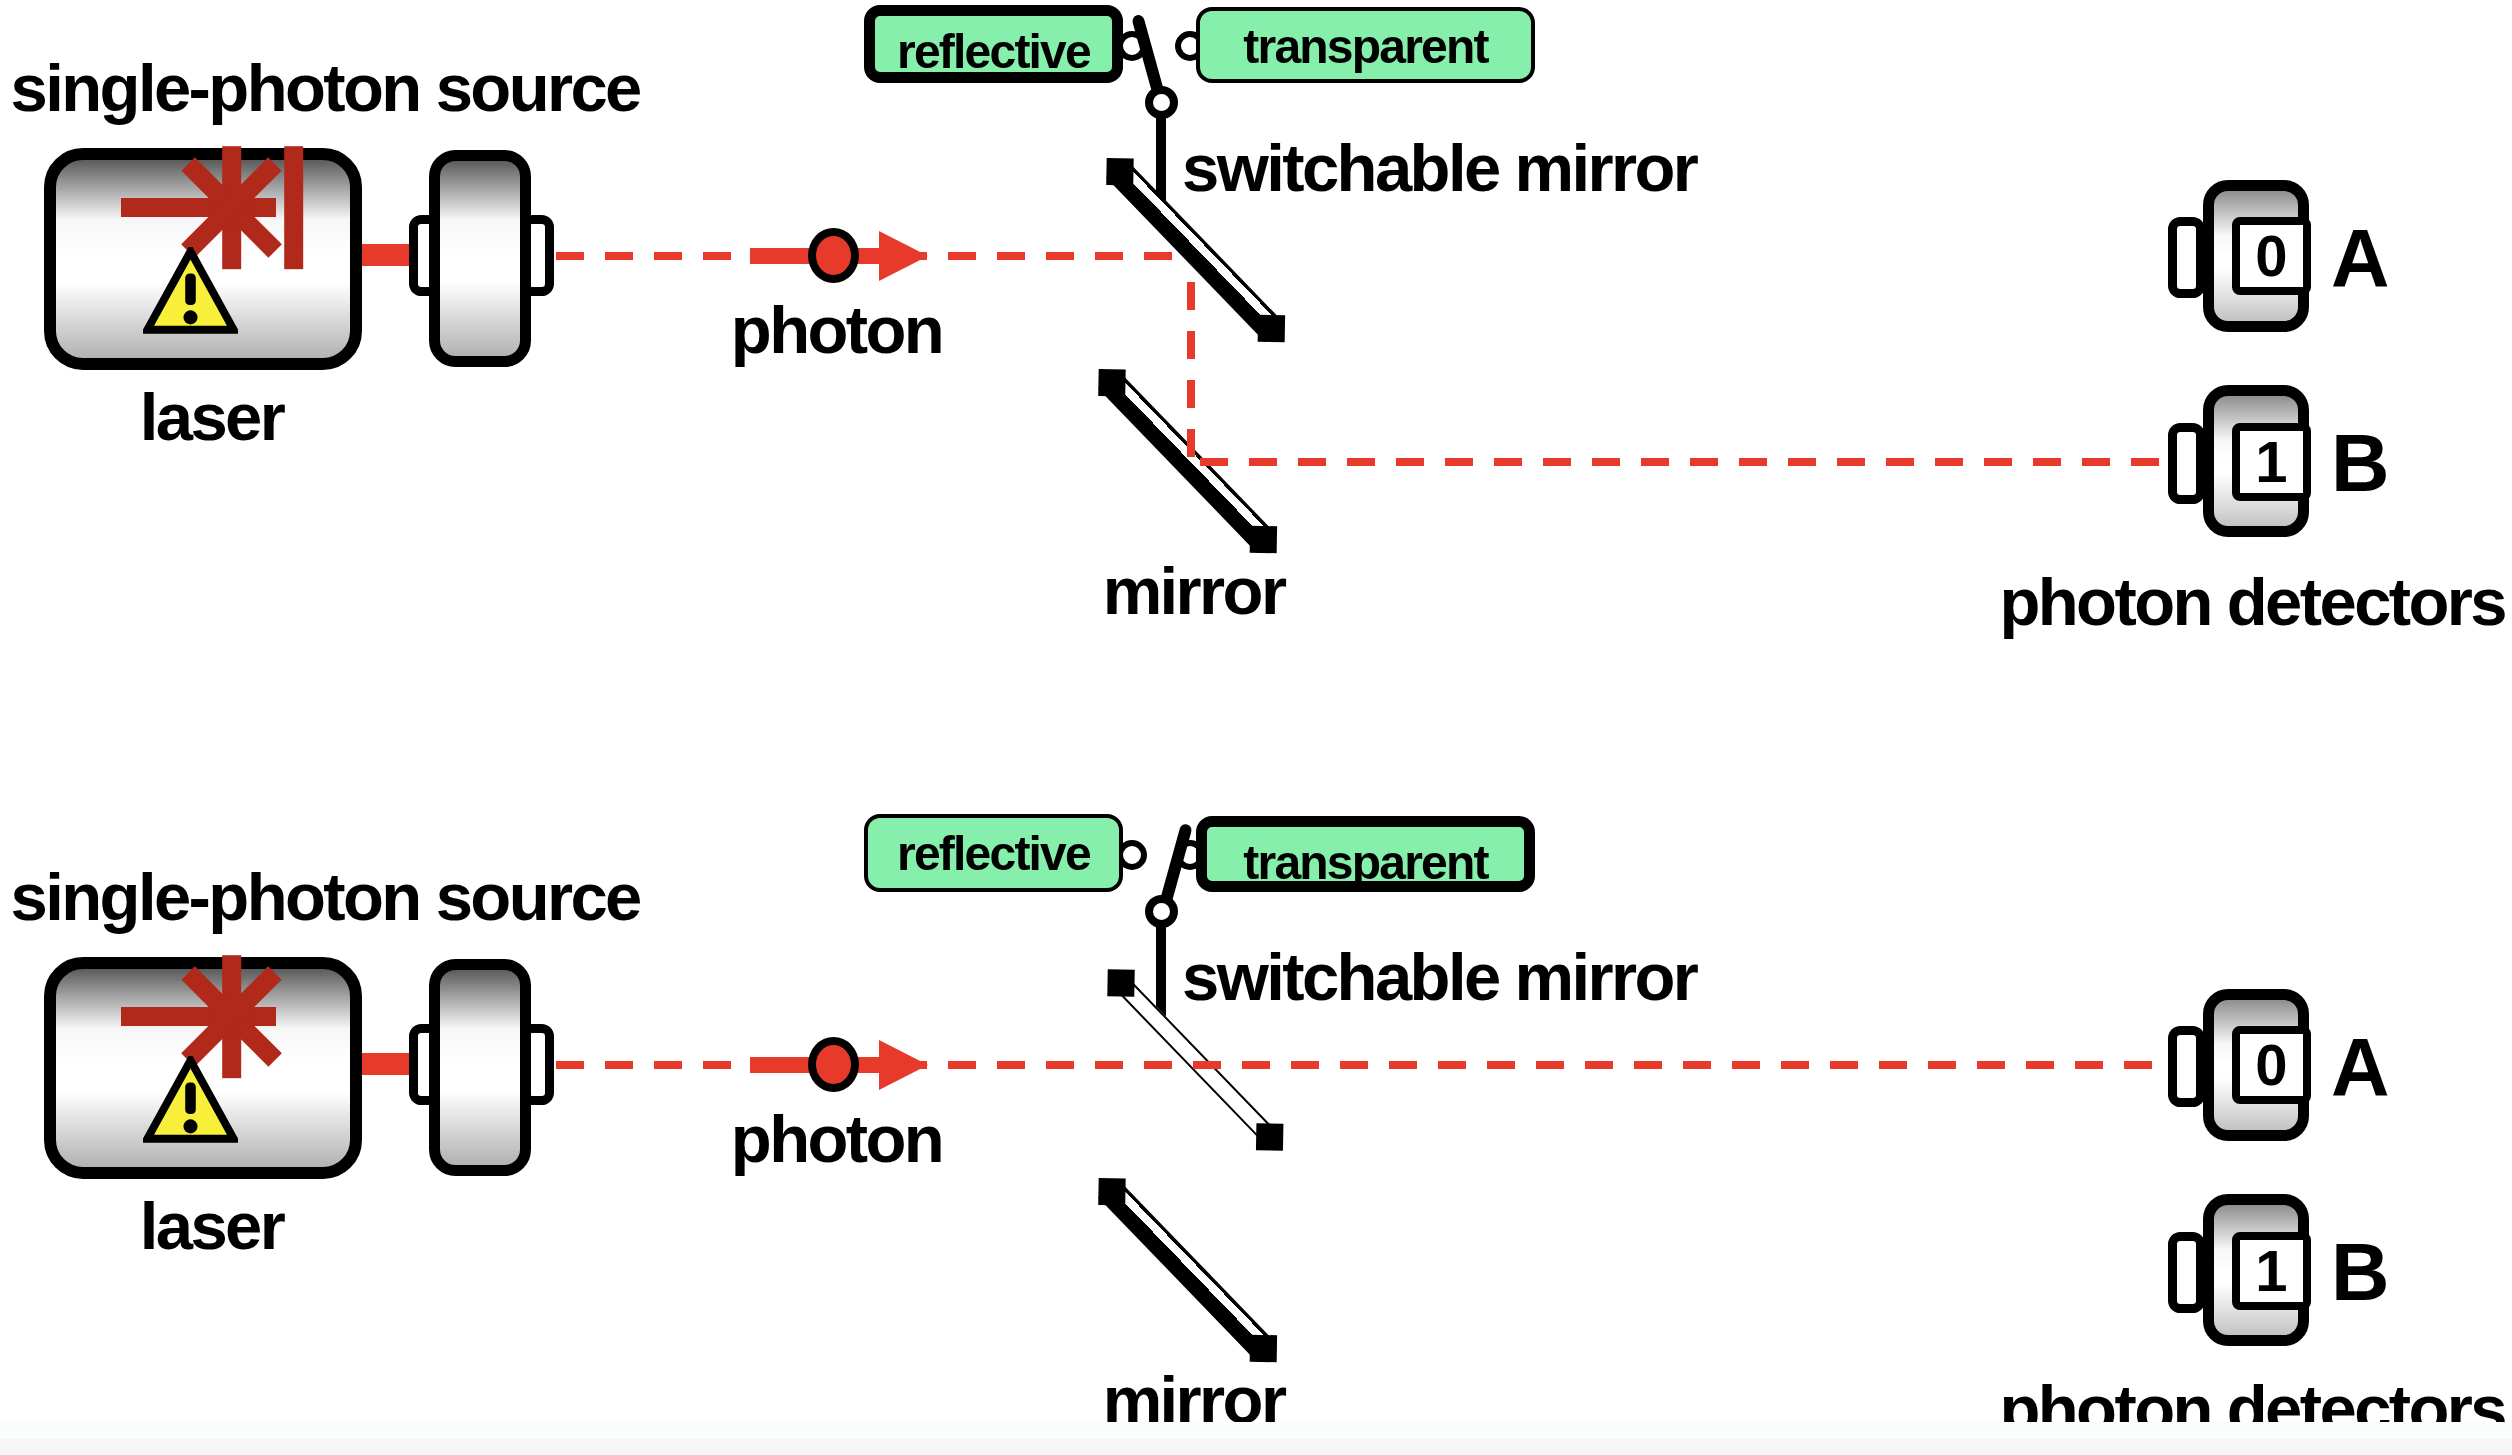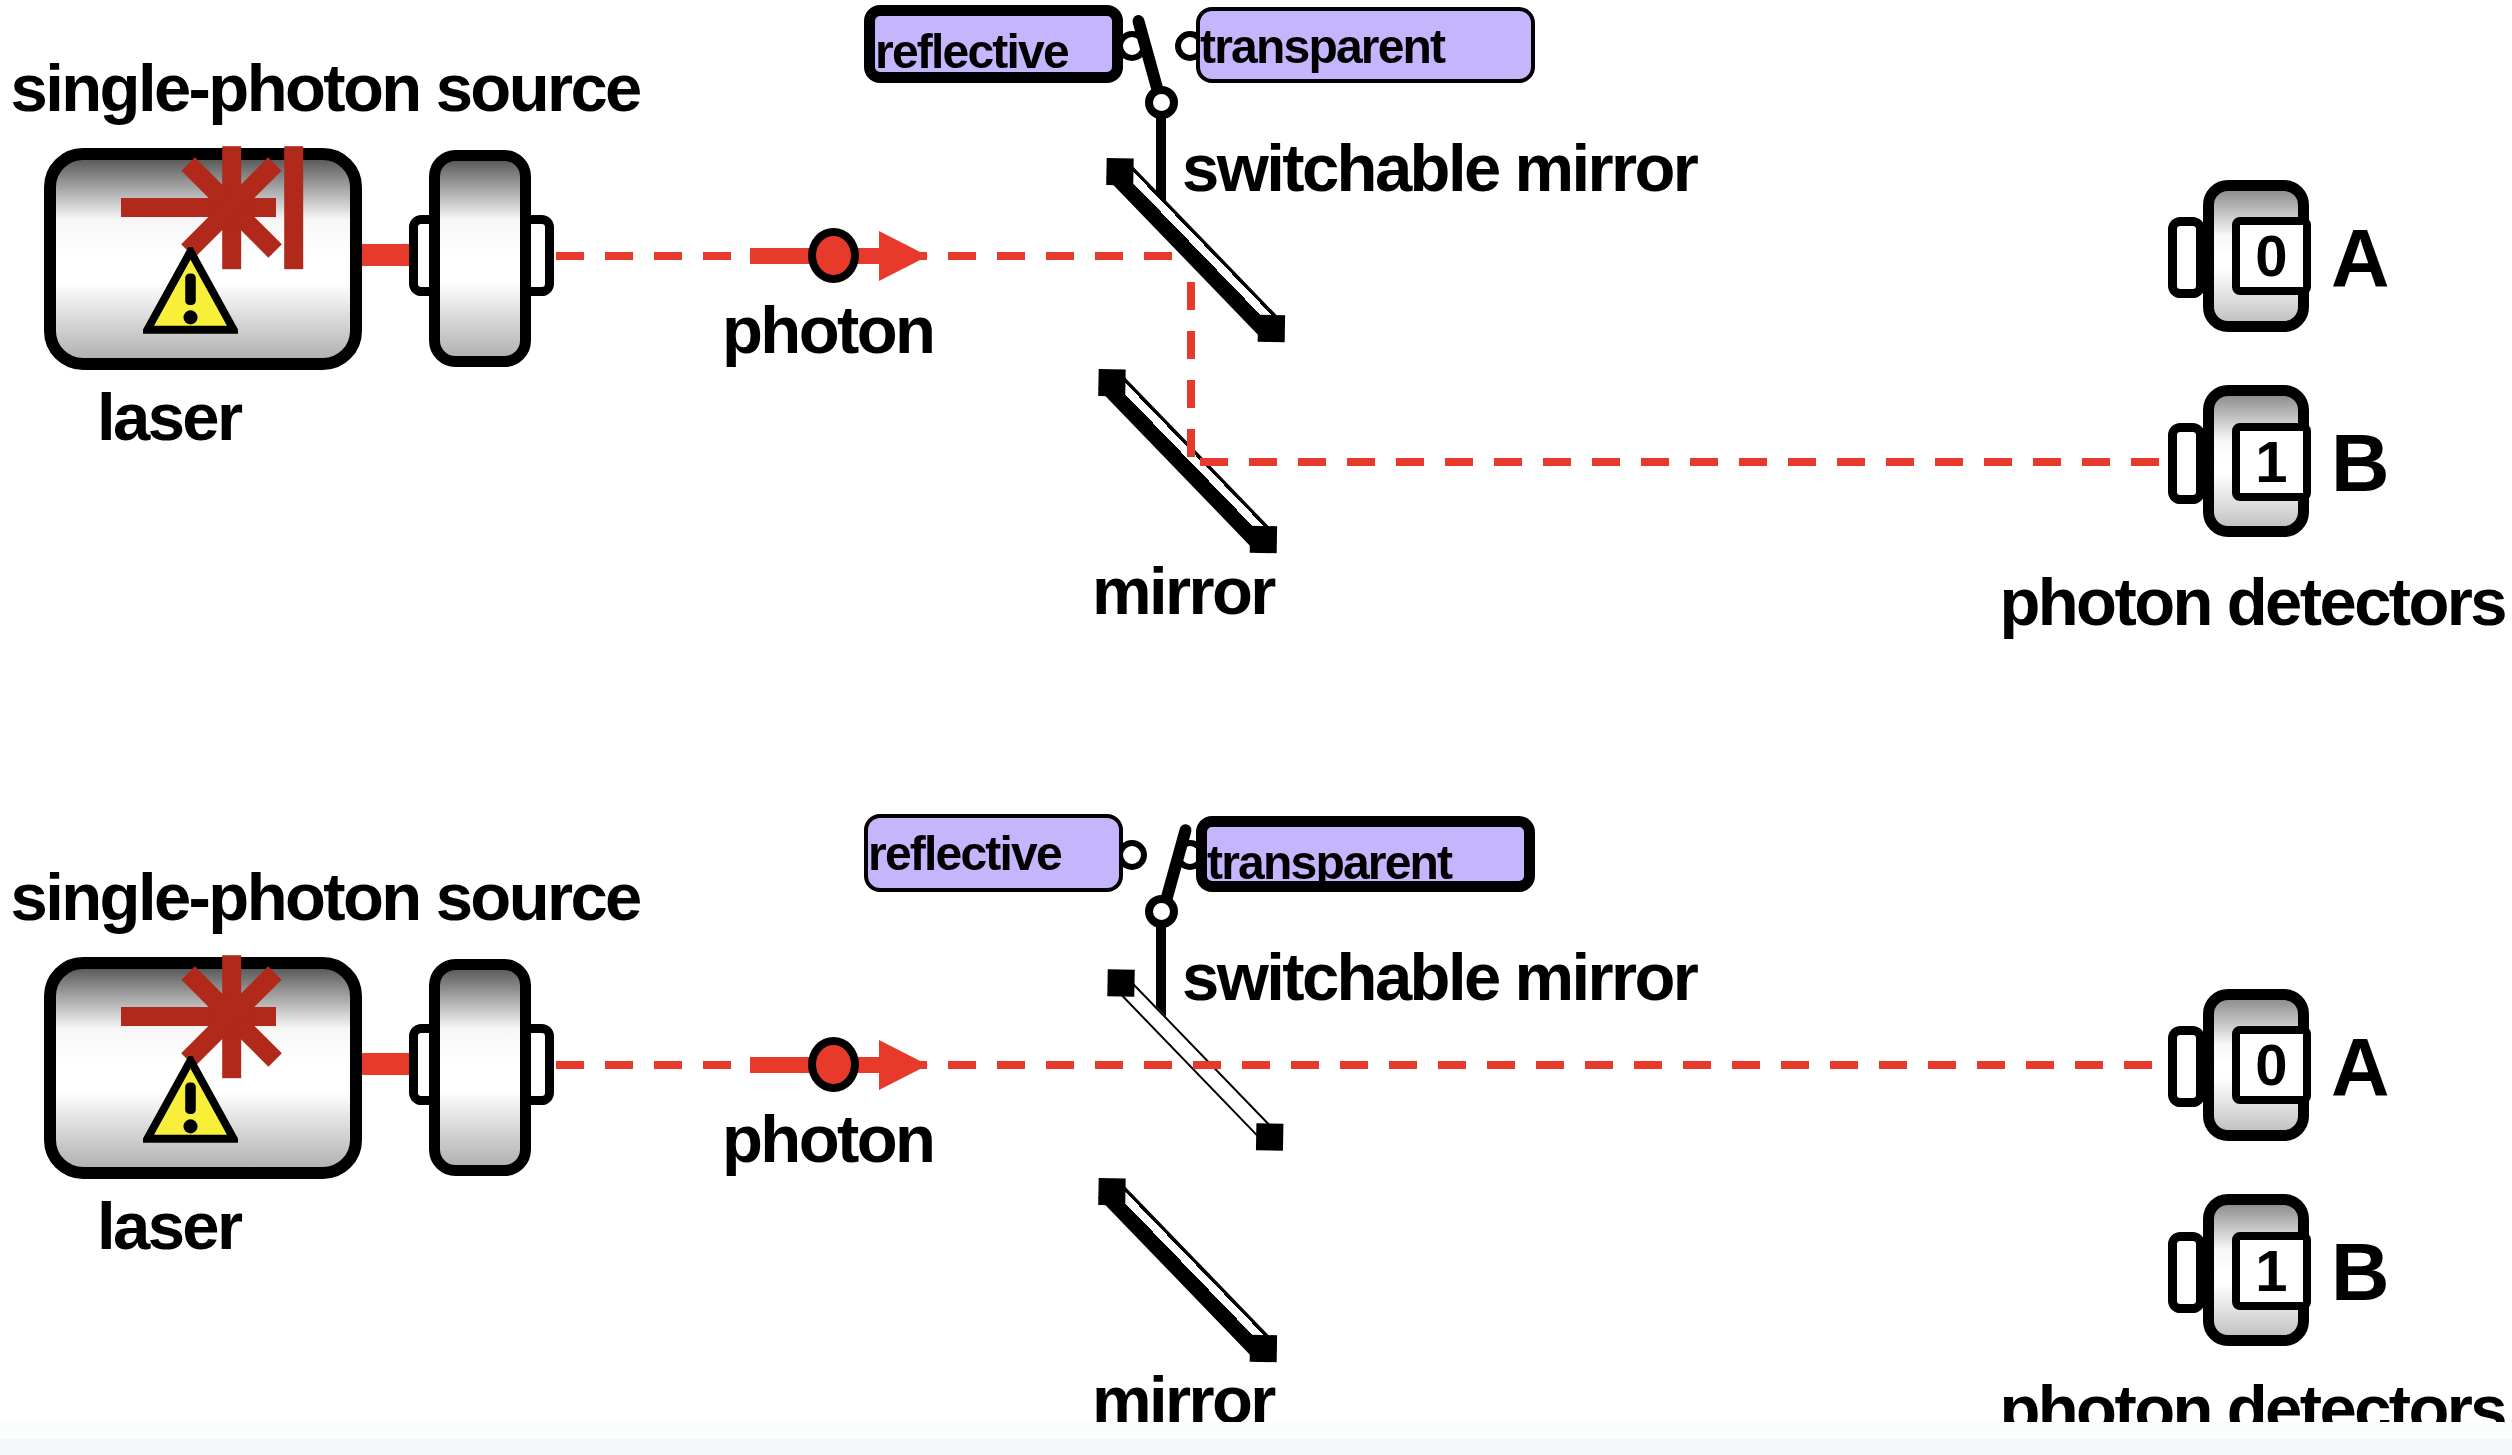--- a/index.html
+++ b/index.html
@@ -5,21 +5,21 @@
   html,body{margin:0;padding:0;background:#fff;}
   .stage{
     position:relative;width:2512px;height:1455px;overflow:hidden;background:#ffffff;
     font-family:"Liberation Sans","DejaVu Sans",sans-serif;color:#000;padding-left:25px;
   }
   .panel{position:absolute;left:0;top:0;width:2512px;height:809px;}
   .panel.p2{top:809px;}
 
   
   .biglabel{position:absolute;font-weight:bold;font-size:67px;letter-spacing:-2.6px;white-space:nowrap;}
-  .center{}
+  .center{text-align:center;}
   .right{text-align:right;}
 
   
   .metal{
     position:absolute;box-sizing:border-box;border:12.3px solid #000;border-radius:39px;
     background:linear-gradient(180deg,#5c5c5c 0%,#f6f6f6 30%,#ffffff 48%,#ffffff 62%,#d6d6d6 82%,#b2b2b2 100%);
     z-index:2;
   }
   .metal.det{
     border-width:11.5px;border-radius:25px;
@@ -48,22 +48,22 @@
 
   
   .starbar{position:absolute;background:var(--darkred);z-index:3;}
   .star-spoke{left:170px;top:198px;width:123px;height:19.4px;}
 
   
   .warn{position:absolute;z-index:3;}
 
   
   .togglebox{
-    position:absolute;box-sizing:border-box;border:4.4px solid #000;border-radius:16px;background:#c4b5fd;
-    z-index:5;font-weight:bold;font-size:48px;letter-spacing:-1.8px;text-align:left;
+    position:absolute;box-sizing:border-box;border:4.4px solid #000;border-radius:16px;background:#86efac;
+    z-index:5;font-weight:bold;font-size:48px;letter-spacing:-1.8px;text-align:center;
   }
   .socket{
     position:absolute;box-sizing:border-box;width:30px;height:30px;border-radius:50%;
     border:6.2px solid #000;background:#fff;z-index:4;
   }
   .lever{
     position:absolute;left:1156px;top:12.3px;width:11.5px;height:94px;background:#000;border-radius:6.2px;
     transform-origin:50% 100%;z-index:6;
   }
   .pivot{

